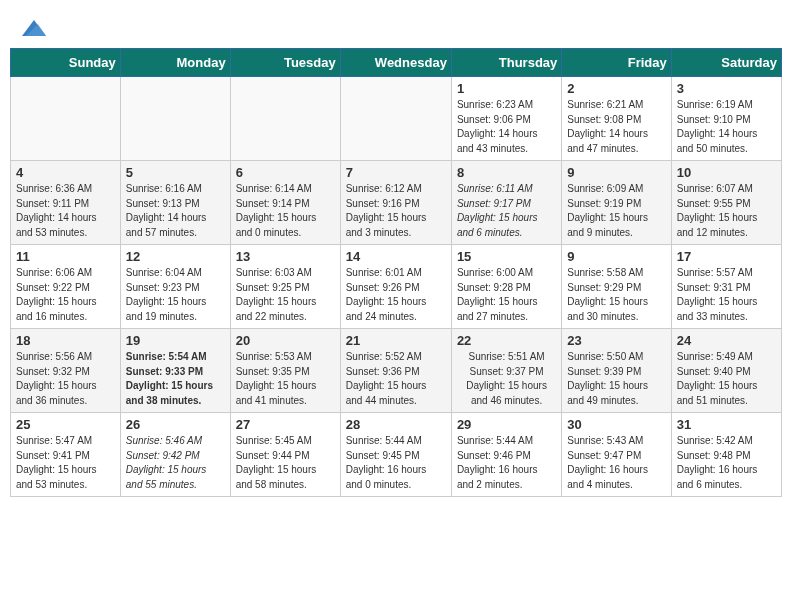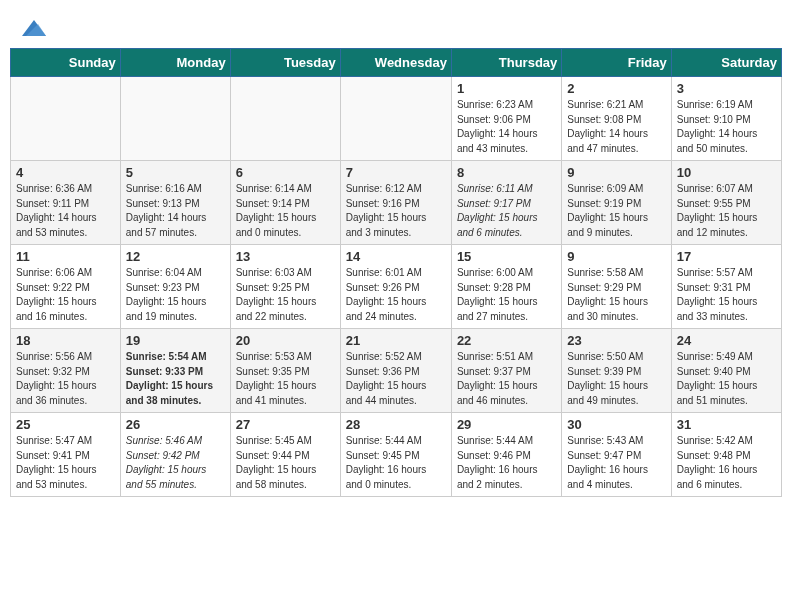--- a/index.html
+++ b/index.html
@@ -280,21 +280,21 @@
         </td>
         <td>
           <span class="day-num">21</span>
           <div class="day-info" style="white-space: pre-line;">Sunrise: 5:52 AM
 Sunset: 9:36 PM
 Daylight: 15 hours
 and 44 minutes.</div>
         </td>
         <td>
           <span class="day-num">22</span>
-          <div class="day-info" style="white-space: pre-line;">Sunrise: 5:51 AM
+          <div class="day-info" style="white-space: pre-line; text-align: center;">Sunrise: 5:51 AM
 Sunset: 9:37 PM
 Daylight: 15 hours
 and 46 minutes.</div>
         </td>
         <td>
           <span class="day-num">23</span>
           <div class="day-info" style="white-space: pre-line;">Sunrise: 5:50 AM
 Sunset: 9:39 PM
 Daylight: 15 hours
 and 49 minutes.</div>

